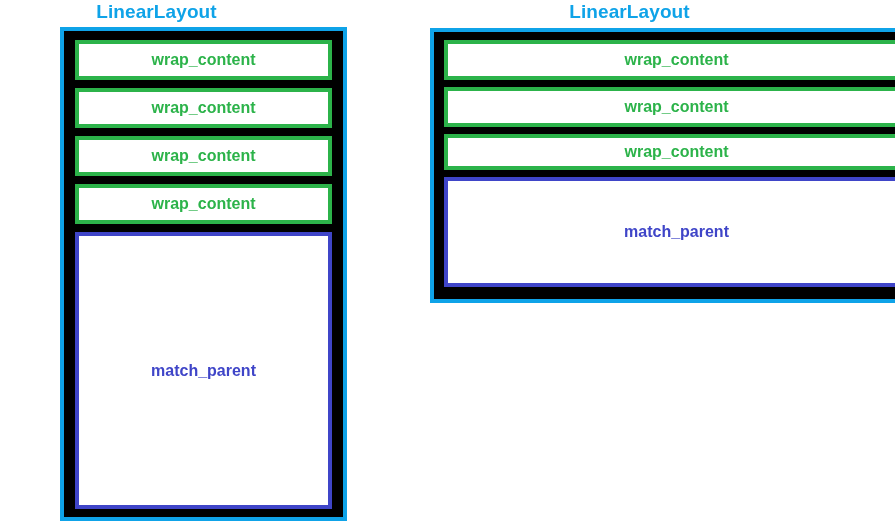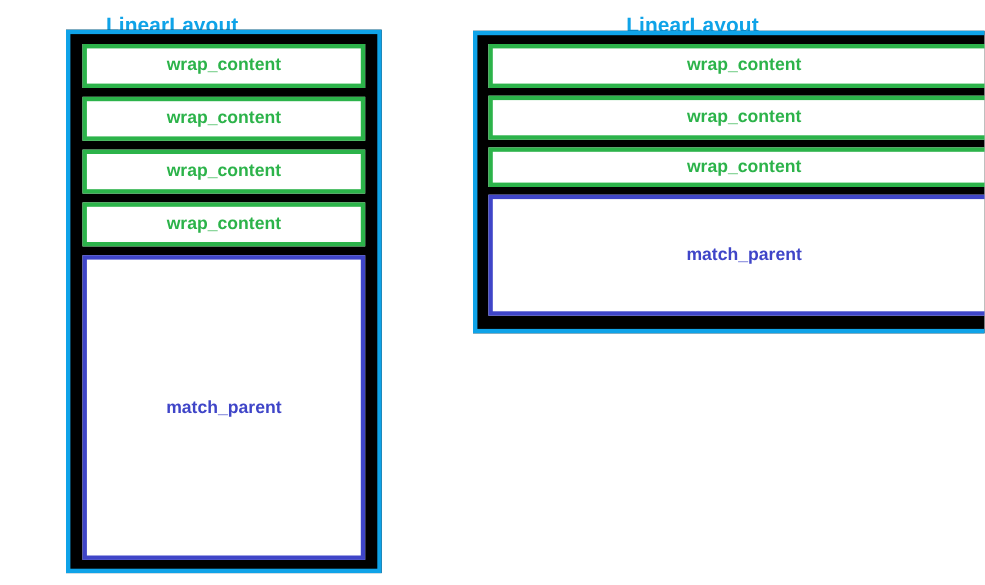--- a/index.html
+++ b/index.html
@@ -17,21 +17,21 @@
     -webkit-font-smoothing: antialiased;
   }
 
   .diagram {
     position: absolute;
   }
 
   
   .container-title {
     position: absolute;
-    top: 12px;
+    top: 0;
     left: 0;
     width: 100%;
     text-align: center;
     font-size: 19px;
     font-weight: bold;
     color: #0FA3E8;
     letter-spacing: 0.1px;
     line-height: 24px;
     white-space: nowrap;
   }

